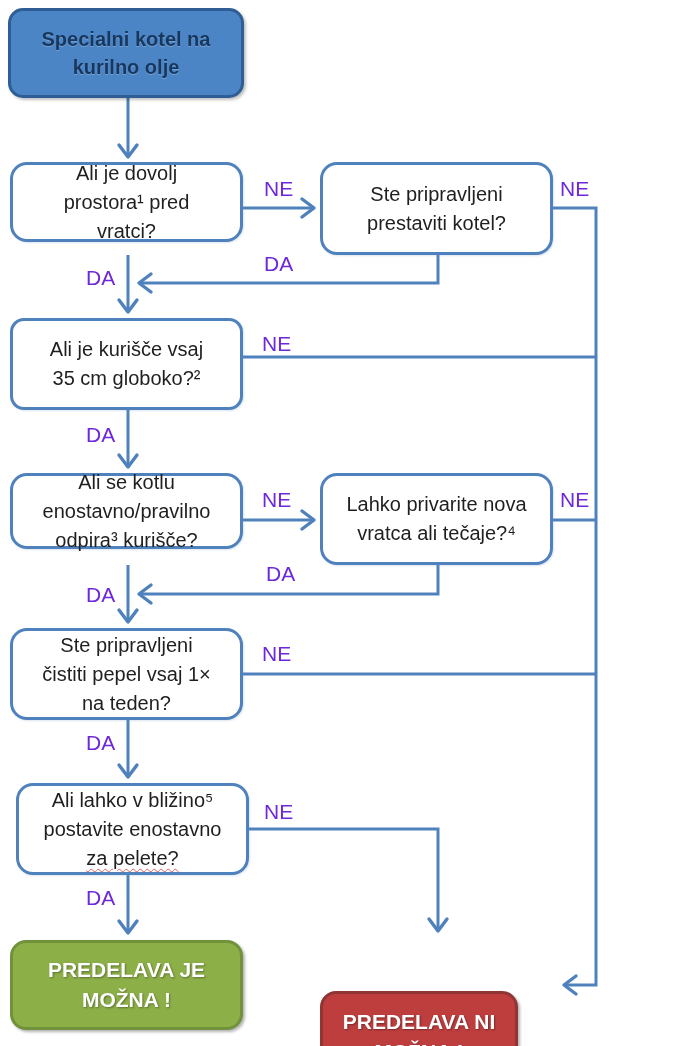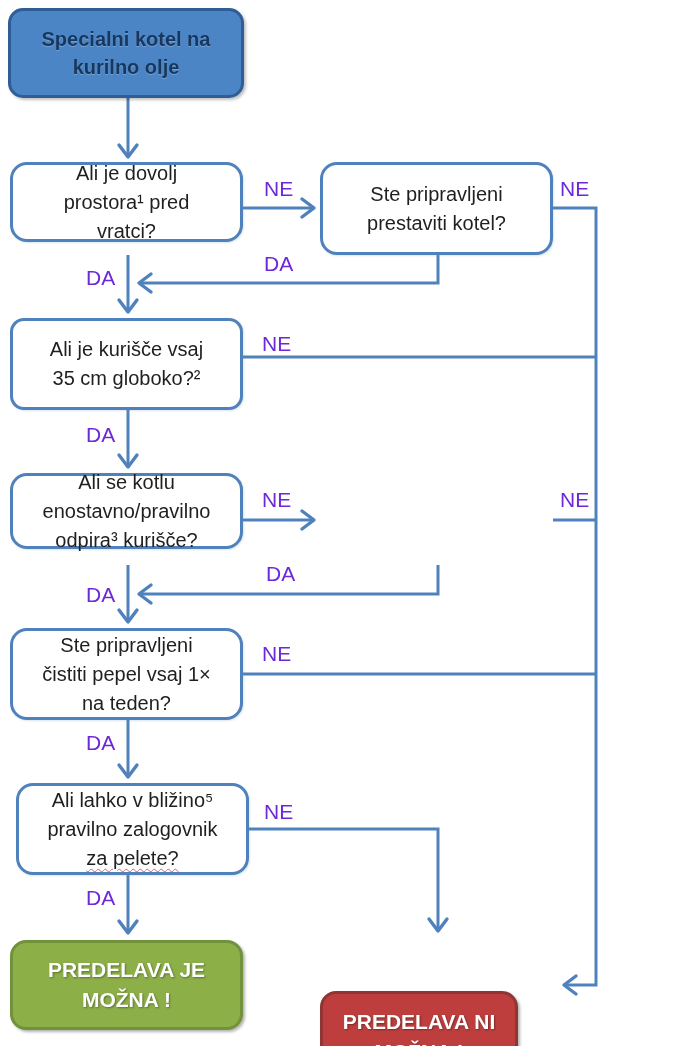--- a/index.html
+++ b/index.html
@@ -119,30 +119,34 @@
     <span class="txt">Ali je kurišče vsaj
 35 cm globoko?²</span>
   </div>
 
   <div class="node question" style="left:10px;top:473px;width:233px;height:76px;">
     <span class="txt">Ali se kotlu
 enostavno/pravilno
 odpira³ kurišče?</span>
   </div>
 
+  <div class="node question" style="left:320px;top:473px;width:233px;height:92px;">
+    <span class="txt">Lahko privarite nova
+vratca ali tečaje?⁴</span>
+  </div>
 
   <div class="node question" style="left:10px;top:628px;width:233px;height:92px;">
     <span class="txt">Ste pripravljeni
 čistiti pepel vsaj 1×
 na teden?</span>
   </div>
 
   <div class="node question" style="left:16px;top:783px;width:233px;height:92px;">
     <span>Ali lahko v bližino⁵</span>
-    <span>pravilno zalogovnik</span>
+    <span>postavite enostavno</span>
     <span class="squiggle">za pelete?</span>
   </div>
 
   <div class="node terminal ok" style="left:10px;top:940px;width:233px;height:90px;">
     <span class="txt">PREDELAVA JE
 MOŽNA !</span>
   </div>
 
   <div class="node terminal no" style="left:320px;top:991px;width:198px;height:92px;">
     <span class="txt">PREDELAVA NI

